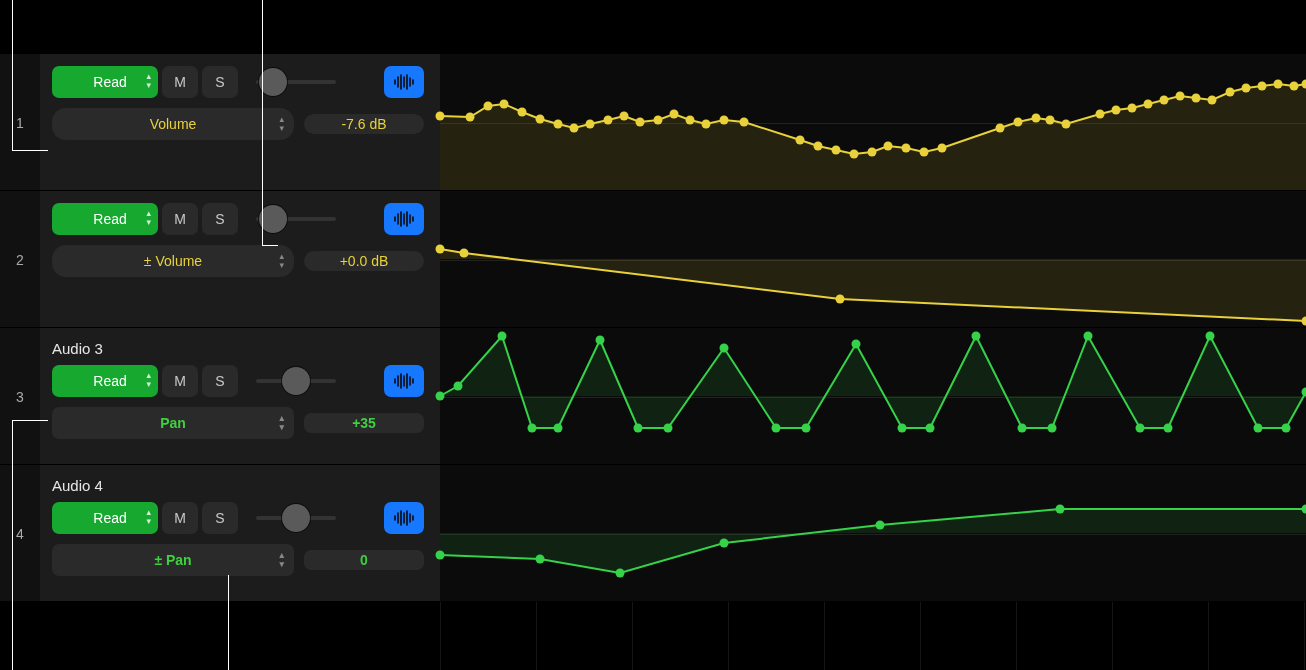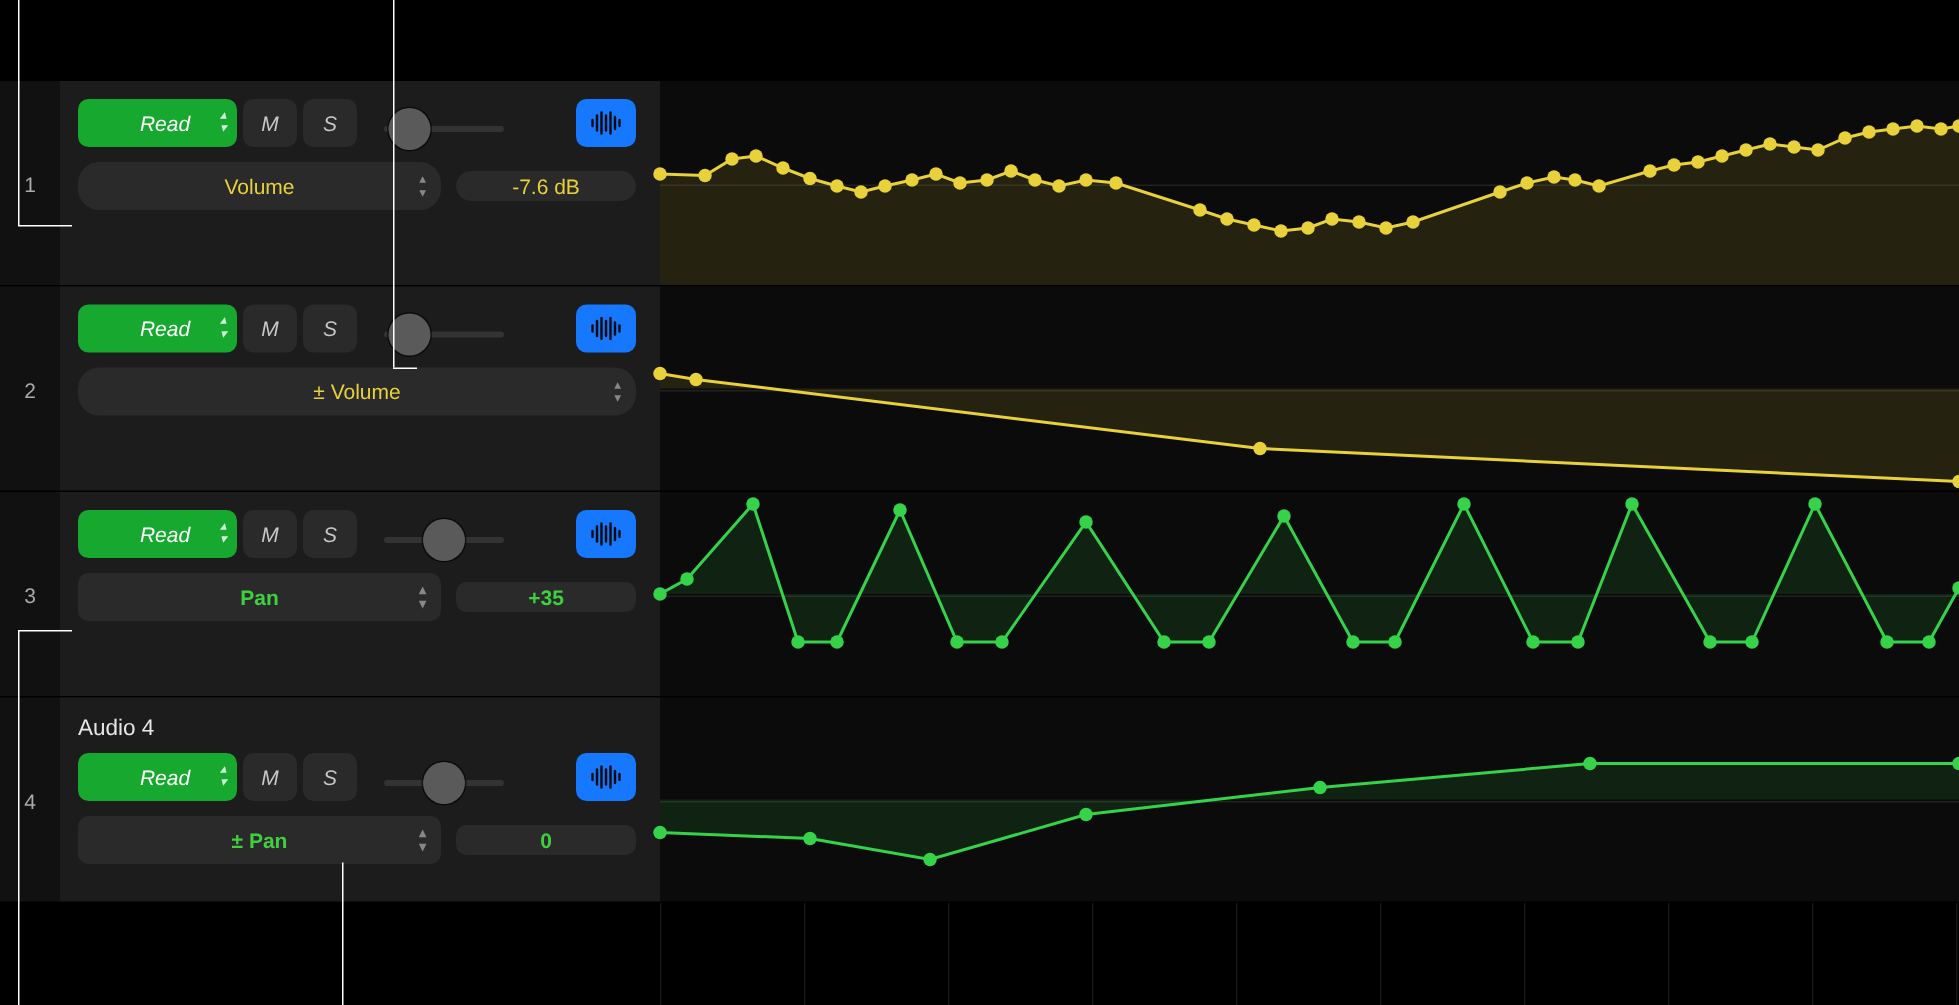--- a/index.html
+++ b/index.html
@@ -14,21 +14,21 @@
   .vline { position: absolute; top: 0; bottom: 0; width: 1px; background: #151515; }
 
   .track-row { position: absolute; left: 0; width: 1306px; height: 137px; }
   .track-sep { position: absolute; left: 0; right: 0; bottom: 0; height: 1px; background: #000; }
 
   .gutter { position: absolute; left: 0; top: 0; width: 40px; height: 100%; background: #111; display: flex; align-items: center; justify-content: center; color: #aaa; font-size: 14px; }
 
   .header { position: absolute; left: 40px; top: 0; width: 400px; height: 100%; background: #1c1c1c; padding: 12px 16px 12px 12px; }
   .track-name { color: #e6e6e6; font-size: 15px; margin-bottom: 8px; }
 
-  .row1 { display: flex; align-items: flex-end; gap: 4px; font-style: italic; }
+  .row1 { display: flex; align-items: center; gap: 4px; }
   .mode-btn { width: 106px; height: 32px; border-radius: 7px; background: #17a82f; color: #fff; font-size: 14px; display: flex; align-items: center; justify-content: center; position: relative; }
   .mode-btn .label { flex: 1; text-align: center; padding-left: 10px; }
   .mode-btn .chev { position: absolute; right: 8px; top: 6px; font-size: 9px; line-height: 9px; color: rgba(255,255,255,.8); letter-spacing: -1px; }
 
   .ms-btn { width: 36px; height: 32px; border-radius: 7px; background: #2a2a2a; color: #c8c8c8; font-size: 14px; display: flex; align-items: center; justify-content: center; }
 
   .slider { margin-left: 14px; position: relative; width: 80px; height: 24px; }
   .slider-track { position: absolute; left: 0; right: 0; top: 10px; height: 4px; background: #333; border-radius: 2px; }
   .slider-thumb { position: absolute; top: -2px; width: 28px; height: 28px; border-radius: 50%; background: #5a5a5a; box-shadow: 0 0 0 1px rgba(0,0,0,.6); }
 
@@ -189,38 +189,40 @@
                   <line x1="20" y1="6" x2="20" y2="10"></line>
                 </g>
               </svg>
             </div>
           </div>
           <div class="row2">
             <div class="param-select yellow-text">
               <span>± Volume</span>
               <div class="chev">▴<br>▾</div>
             </div>
+            <div class="value-box yellow-text">+0.0 dB</div>
           </div>
         </div>
         <div class="lane">
           <div class="mid"></div>
           <svg viewBox="0 0 866 137" preserveAspectRatio="none">
             <path d="M0 68 L0 58 L24 62 L400 108 L866 130 L866 68 Z" fill="rgba(232,209,58,0.12)" stroke="none"></path>
             <path d="M0 58 L24 62 L400 108 L866 130" fill="none" stroke="#e8d13a" stroke-width="2"></path>
             <circle cx="0" cy="58" r="4.5" fill="#e8d13a"></circle>
             <circle cx="24" cy="62" r="4.5" fill="#e8d13a"></circle>
             <circle cx="400" cy="108" r="4.5" fill="#e8d13a"></circle>
             <circle cx="866" cy="130" r="4.5" fill="#e8d13a"></circle>
           </svg>
         </div>
         <div class="track-sep"></div>
       </div>
       <div class="track-row" style="top: 328px;">
         <div class="gutter">3</div>
         <div class="header">
+          <div class="track-name">Audio 3</div>
           <div class="row1">
             <div class="mode-btn">
               <span class="label">Read</span>
               <div class="chev">▴<br>▾</div>
             </div>
             <div class="ms-btn">M</div>
             <div class="ms-btn">S</div>
             <div class="slider">
               <div class="slider-track"></div>
               <div class="slider-thumb" style="left:26px"></div>

